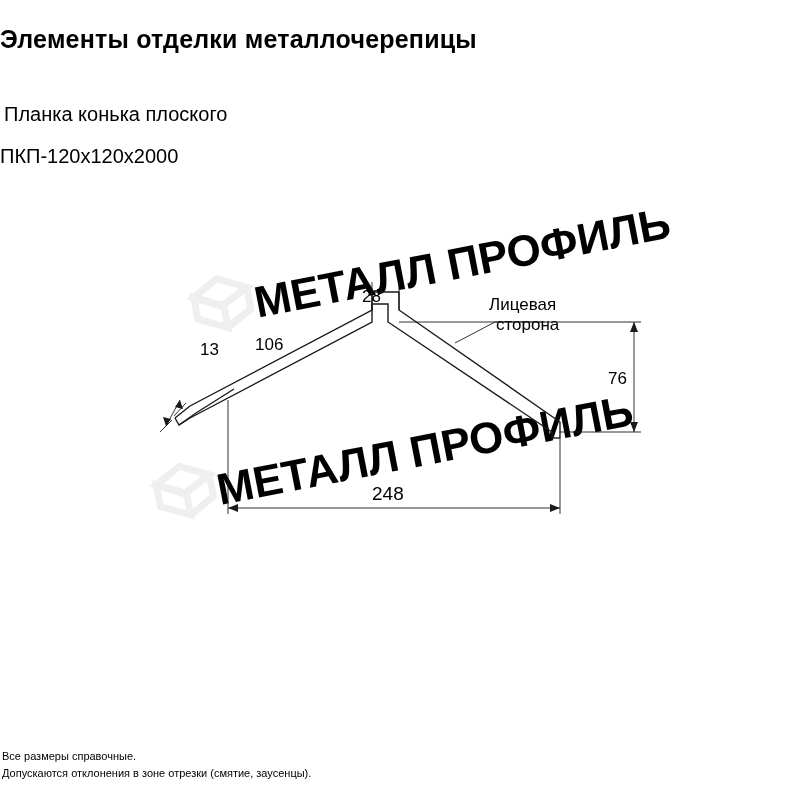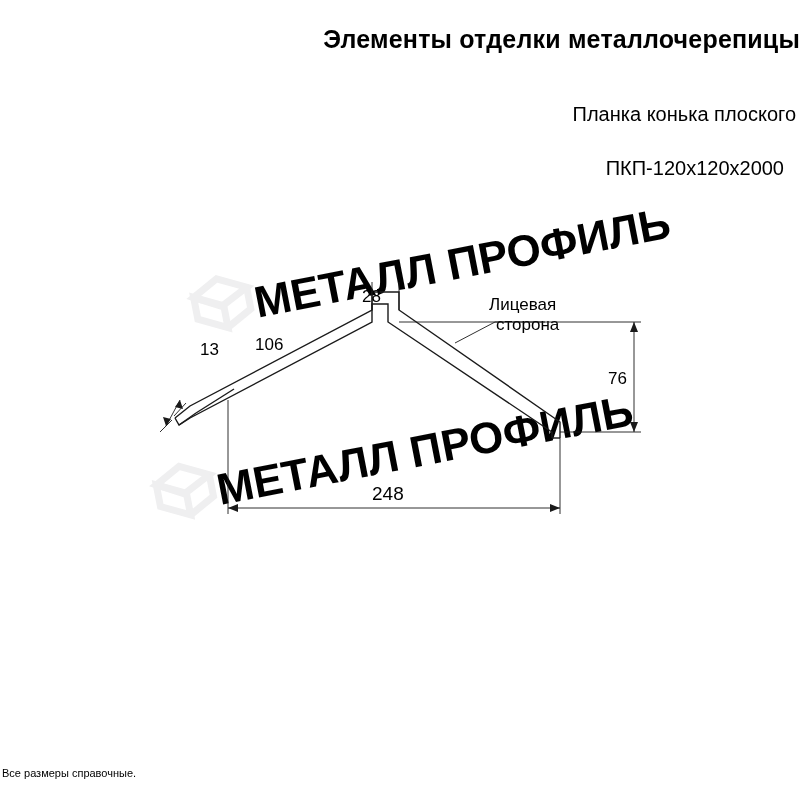--- a/index.html
+++ b/index.html
@@ -18,43 +18,42 @@
   .page {
     position: relative;
     width: 800px;
     height: 800px;
   }
   .title-block {
     position: absolute;
     top: 24px;
     left: 0;
     width: 800px;
-    text-align: right;
+    text-align: left;
   }
   .main-title {
     font-size: 25px;
     font-weight: bold;
     letter-spacing: 0.2px;
     line-height: 1.25;
     margin: 0;
   }
   .sub-title {
     font-size: 20px;
     font-weight: normal;
     margin: 4px;
     padding-top: 42px;
     line-height: 1.3;
   }
   .sub-title-2 {
     font-size: 20px;
     font-weight: normal;
-    margin: 16px;
+    margin: 0;
     padding-top: 12px;
     line-height: 1.3;
-    padding-left: 15px;
   }
   .drawing {
     position: absolute;
     top: 170px;
     left: 0;
     width: 800px;
     height: 400px;
   }
   .watermark {
     position: absolute;
@@ -175,15 +174,16 @@
         <path d="M228 338 l10 -4 l0 8 z" fill="#1a1a1a" stroke="none"></path>
         <path d="M560 338 l-10 -4 l0 8 z" fill="#1a1a1a" stroke="none"></path>
       </g>
       <text x="372" y="330" font-size="19">248</text>
 
     </svg>
   </div>
 
   <div class="footer">
     <div>Все размеры справочные.</div>
+    <div>Допускаются отклонения в зоне отрезки (смятие, заусенцы).</div>
   </div>
 
 </div>
 
 </body></html>

